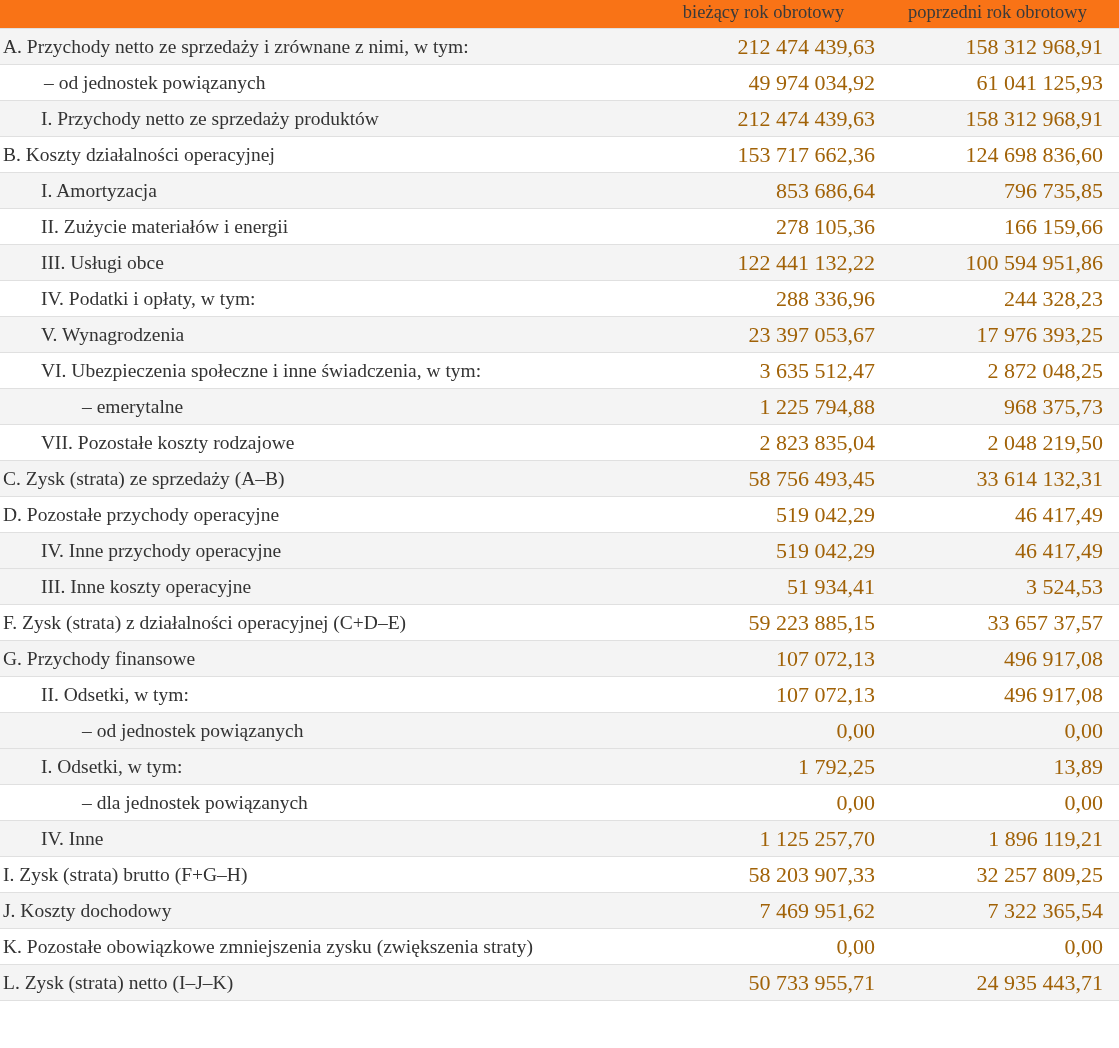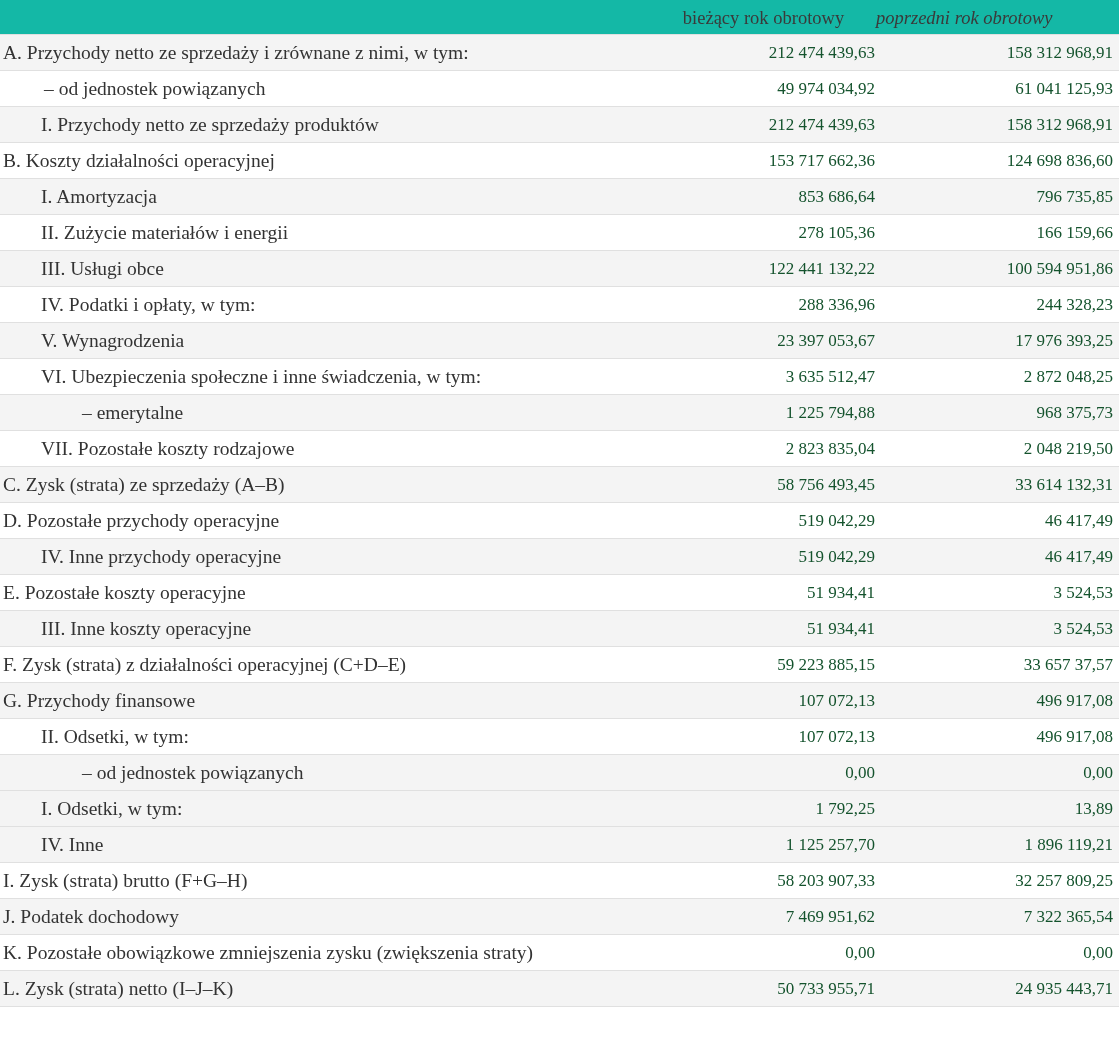--- a/index.html
+++ b/index.html
@@ -27,34 +27,33 @@
   
   col.c-label { width: 651px; }
   col.c-cur   { width: 225px; }
   col.c-prev  { width: 243px; }
 
   
   .pl-table thead th {
     font-weight: normal;
     font-size: 18.5px;
     color: #3a3a3a;
-    padding: 8px 0 5px 0;
+    padding: 2px 0 5px 0;
     vertical-align: bottom;
-    background: #14b8a6;
+    background: #f97316;
     border: none;
   }
   th.h-label { }
   th.h-cur {
     text-align: center;
     padding-right: 0px;
   }
   th.h-prev {
-    text-align: left;
+    text-align: center;
     padding-right: 2px;
-    font-style: italic;
   }
 
   
   .pl-table tbody tr {
     height: 35px;
   }
   .pl-table tbody tr.shade  { background: #f4f4f4; }
   .pl-table tbody tr.plain  { background: #ffffff; }
 
   .pl-table tbody td {
@@ -73,25 +72,25 @@
     padding-left: 3px;
     margin-left: 28px;
   }
   td.lbl.ind-0 { padding-left: 3px;  }
   td.lbl.ind-1 { padding-left: 41px; }
   td.lbl.ind-2 { padding-left: 44px; }
   td.lbl.ind-3 { padding-left: 82px; }
 
   td.num {
     text-align: right;
-    color: #14532d;
-    font-size: 17px;
+    color: #a16207;
+    font-size: 22px;
   }
   td.num.cur  { padding-right: 1px; }
-  td.num.prev { padding-right: 6px; font-family: Liberation Serif, serif; }
+  td.num.prev { padding-right: 16px; font-family: Liberation Serif, serif; }
 </style>
 </head>
 <body>
 
 <table class="pl-table">
   <colgroup>
     <col class="c-label">
     <col class="c-cur">
     <col class="c-prev">
   </colgroup>
@@ -171,25 +170,20 @@
       <tr class="plain">
         <td class="lbl ind-0">D. Pozostałe przychody operacyjne</td>
         <td class="num cur">519 042,29</td>
         <td class="num prev">46 417,49</td>
       </tr>
       <tr class="shade">
         <td class="lbl ind-1">IV. Inne przychody operacyjne</td>
         <td class="num cur">519 042,29</td>
         <td class="num prev">46 417,49</td>
       </tr>
-      <tr class="plain">
-        <td class="lbl ind-0">E. Pozostałe koszty operacyjne</td>
-        <td class="num cur">51 934,41</td>
-        <td class="num prev">3 524,53</td>
-      </tr>
       <tr class="shade">
         <td class="lbl ind-1">III. Inne koszty operacyjne</td>
         <td class="num cur">51 934,41</td>
         <td class="num prev">3 524,53</td>
       </tr>
       <tr class="plain">
         <td class="lbl ind-0">F. Zysk (strata) z działalności operacyjnej (C+D–E)</td>
         <td class="num cur">59 223 885,15</td>
         <td class="num prev">33 657 37,57</td>
       </tr>
@@ -206,32 +200,37 @@
       <tr class="shade">
         <td class="lbl ind-3">– od jednostek powiązanych</td>
         <td class="num cur">0,00</td>
         <td class="num prev">0,00</td>
       </tr>
       <tr class="shade">
         <td class="lbl ind-1">I. Odsetki, w tym:</td>
         <td class="num cur">1 792,25</td>
         <td class="num prev">13,89</td>
       </tr>
+      <tr class="plain">
+        <td class="lbl ind-3">– dla jednostek powiązanych</td>
+        <td class="num cur">0,00</td>
+        <td class="num prev">0,00</td>
+      </tr>
       <tr class="shade">
         <td class="lbl ind-1">IV. Inne</td>
         <td class="num cur">1 125 257,70</td>
         <td class="num prev">1 896 119,21</td>
       </tr>
       <tr class="plain">
         <td class="lbl ind-0">I. Zysk (strata) brutto (F+G–H)</td>
         <td class="num cur">58 203 907,33</td>
         <td class="num prev">32 257 809,25</td>
       </tr>
       <tr class="shade">
-        <td class="lbl ind-0">J. Podatek dochodowy</td>
+        <td class="lbl ind-0">J. Koszty dochodowy</td>
         <td class="num cur">7 469 951,62</td>
         <td class="num prev">7 322 365,54</td>
       </tr>
       <tr class="plain">
         <td class="lbl ind-0">K. Pozostałe obowiązkowe zmniejszenia zysku (zwiększenia straty)</td>
         <td class="num cur">0,00</td>
         <td class="num prev">0,00</td>
       </tr>
       <tr class="shade">
         <td class="lbl ind-0">L. Zysk (strata) netto (I–J–K)</td>

